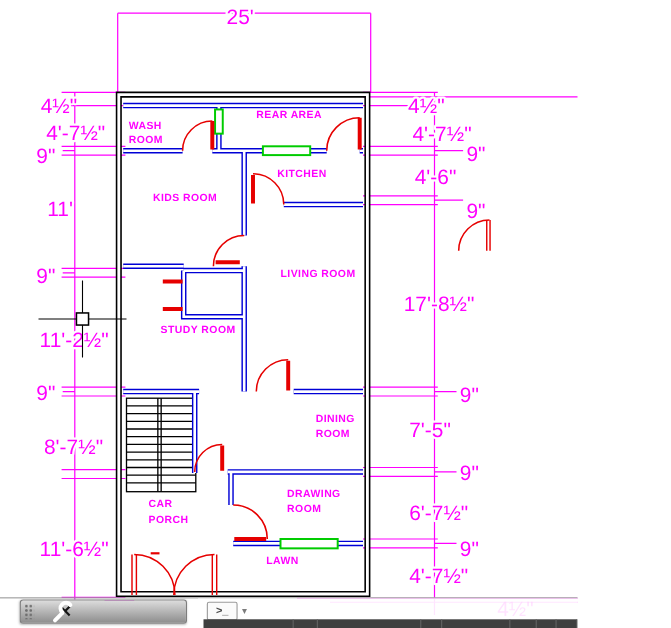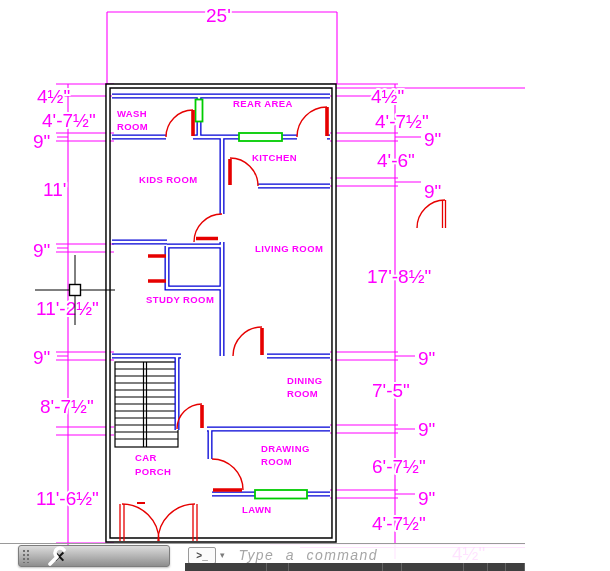--- a/index.html
+++ b/index.html
@@ -193,21 +193,20 @@
     <div class="grip"></div>
     <span class="xbtn">✕</span>
     <svg class="wrench" width="22" height="22" viewBox="0 0 22 22">
       <path d="M5,18 L12,11 M12,11 a5,5 0 1 1 7,-7" stroke="#fff" stroke-width="3.6" fill="none" stroke-linecap="round"></path>
     </svg>
   </div>
 
   <div class="cmd-input">
     <span class="prompt-box">&gt;_</span>
     <span class="caret">▾</span>
-    <span class="cmd-text">Type a command</span>
   </div>
 </div>
 
 <div class="statusbar">
   <div class="seg" style="width:95px"></div>
   <div class="seg" style="width:25px"></div>
   <div class="seg" style="width:110px"></div>
   <div class="seg" style="width:23px"></div>
   <div class="seg" style="width:72px"></div>
   <div class="seg" style="width:28px"></div>

